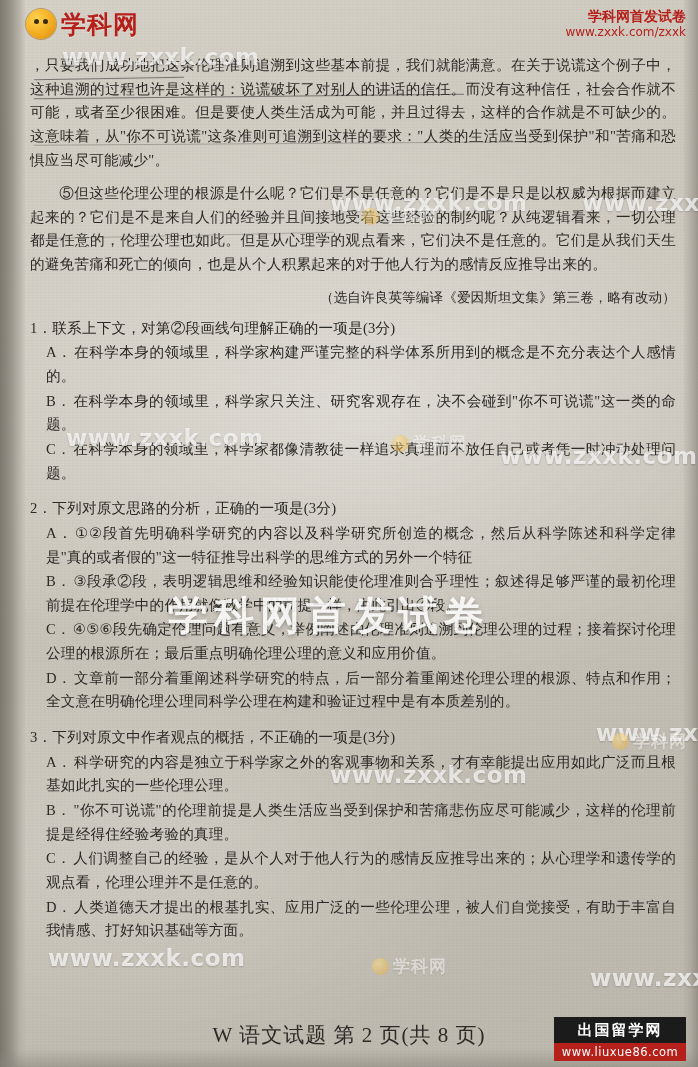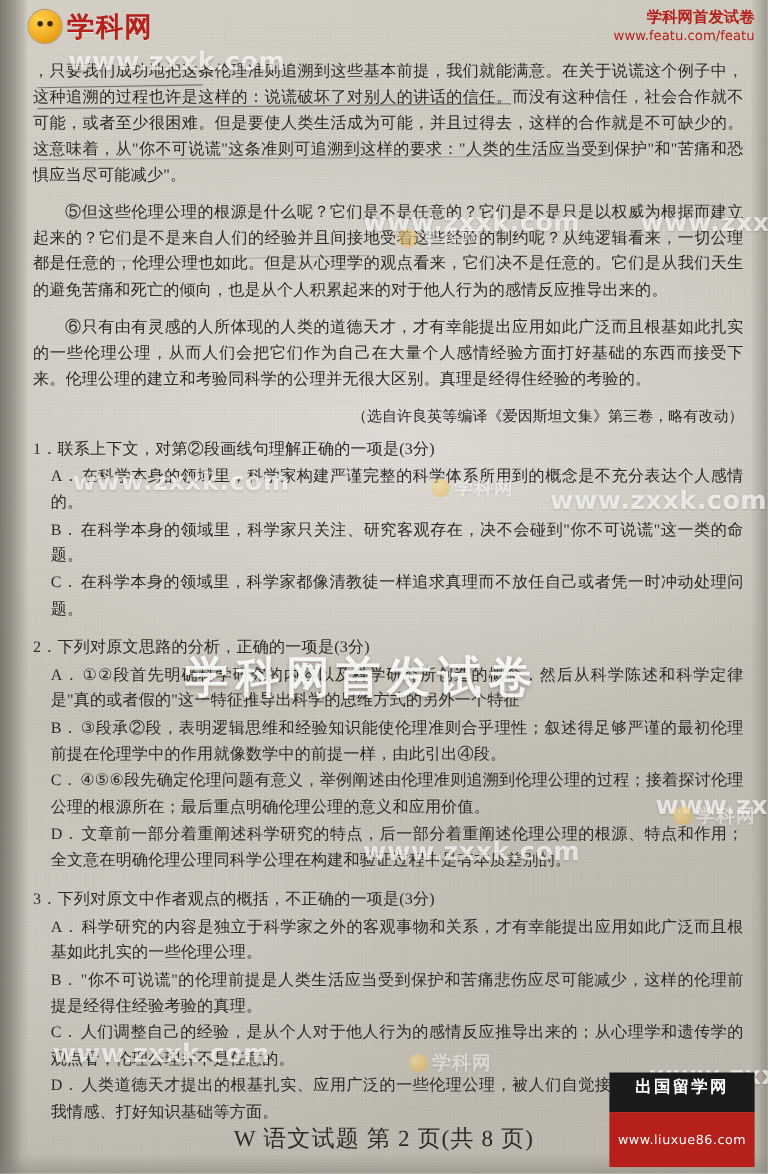--- a/index.html
+++ b/index.html
@@ -168,29 +168,29 @@
     bottom: 6px;
     width: 132px;
     text-align: center;
   }
   .corner-badge .cb-top {
     background: #1b1b1b;
     color: #fff;
     font-family: "DejaVu Sans", sans-serif;
     font-size: 15px;
     font-weight: bold;
-    padding: 4px 0 13px;
+    padding: 4px 0 3px;
     letter-spacing: 2px;
   }
   .corner-badge .cb-bottom {
     background: #b6201b;
     color: #fff;
     font-family: "DejaVu Sans", sans-serif;
     font-size: 11.5px;
-    padding: 18px 0;
+    padding: 2px 0;
     letter-spacing: .5px;
   }
 
   
   .wm {
     position: absolute;
     pointer-events: none;
     color: rgba(255,255,255,.72);
     font-family: "DejaVu Sans", sans-serif;
     font-weight: bold;
@@ -234,28 +234,27 @@
   <div class="right-edge"></div>
   <div class="bottom-edge"></div>
 
   <div class="topbar">
     <div class="logo-wrap">
       <div class="logo-mascot"></div>
       <div class="logo-text">学科网</div>
     </div>
     <div class="topbar-right">
       <div class="line1">学科网首发试卷</div>
-      <div class="line2">www.featu.com/featu</div>
+      <div class="line2">www.zxxk.com/zxxk</div>
     </div>
   </div>
 
   <div class="doc">
     <p class="para">，只要我们成功地把这条伦理准则追溯到这些基本前提，我们就能满意。在关于说谎这个例子中，这种追溯的过程也许是这样的：说谎破坏了对别人的讲话的信任。而没有这种信任，社会合作就不可能，或者至少很困难。但是要使人类生活成为可能，并且过得去，这样的合作就是不可缺少的。这意味着，从"你不可说谎"这条准则可追溯到这样的要求："人类的生活应当受到保护"和"苦痛和恐惧应当尽可能减少"。</p>
     <p class="para indent">⑤但这些伦理公理的根源是什么呢？它们是不是任意的？它们是不是只是以权威为根据而建立起来的？它们是不是来自人们的经验并且间接地受着这些经验的制约呢？从纯逻辑看来，一切公理都是任意的，伦理公理也如此。但是从心理学的观点看来，它们决不是任意的。它们是从我们天生的避免苦痛和死亡的倾向，也是从个人积累起来的对于他人行为的感情反应推导出来的。</p>
-    <p class="para indent">⑥只有由有灵感的人所体现的人类的道德天才，才有幸能提出应用如此广泛而且根基如此扎实的一些伦理公理，从而人们会把它们作为自己在大量个人感情经验方面打好基础的东西而接受下来。伦理公理的建立和考验同科学的公理并无很大区别。真理是经得住经验的考验的。</p>
 
     <div class="source">（选自许良英等编译《爱因斯坦文集》第三卷，略有改动）</div>
 
     <div class="qblock">
       <p class="qstem">1．联系上下文，对第②段画线句理解正确的一项是(3分)</p>
       <p class="opt"><span class="lbl">A．</span><span>在科学本身的领域里，科学家构建严谨完整的科学体系所用到的概念是不充分表达个人感情的。</span></p>
       <p class="opt"><span class="lbl">B．</span><span>在科学本身的领域里，科学家只关注、研究客观存在，决不会碰到"你不可说谎"这一类的命题。</span></p>
       <p class="opt"><span class="lbl">C．</span><span>在科学本身的领域里，科学家都像清教徒一样追求真理而不放任自己或者凭一时冲动处理问题。</span></p>
     </div>
 

